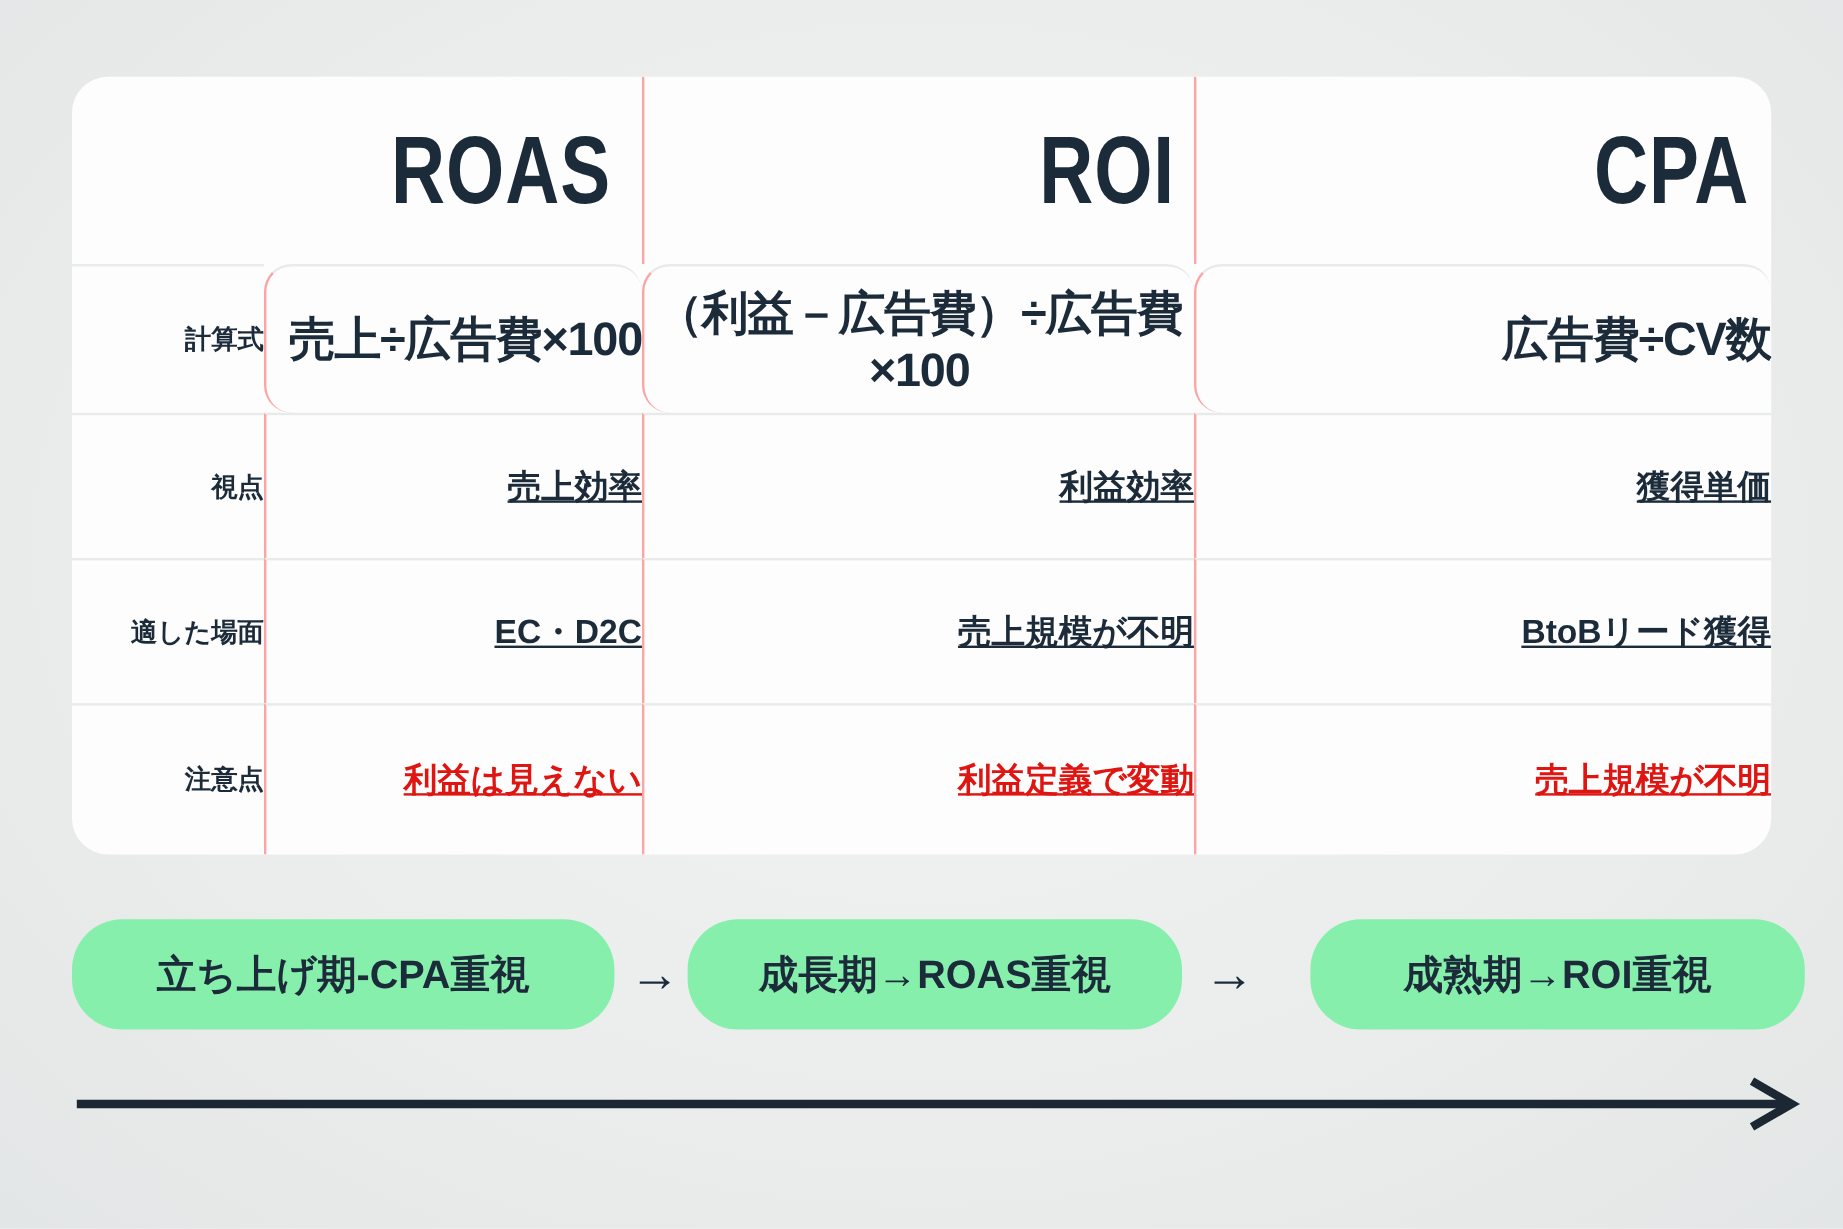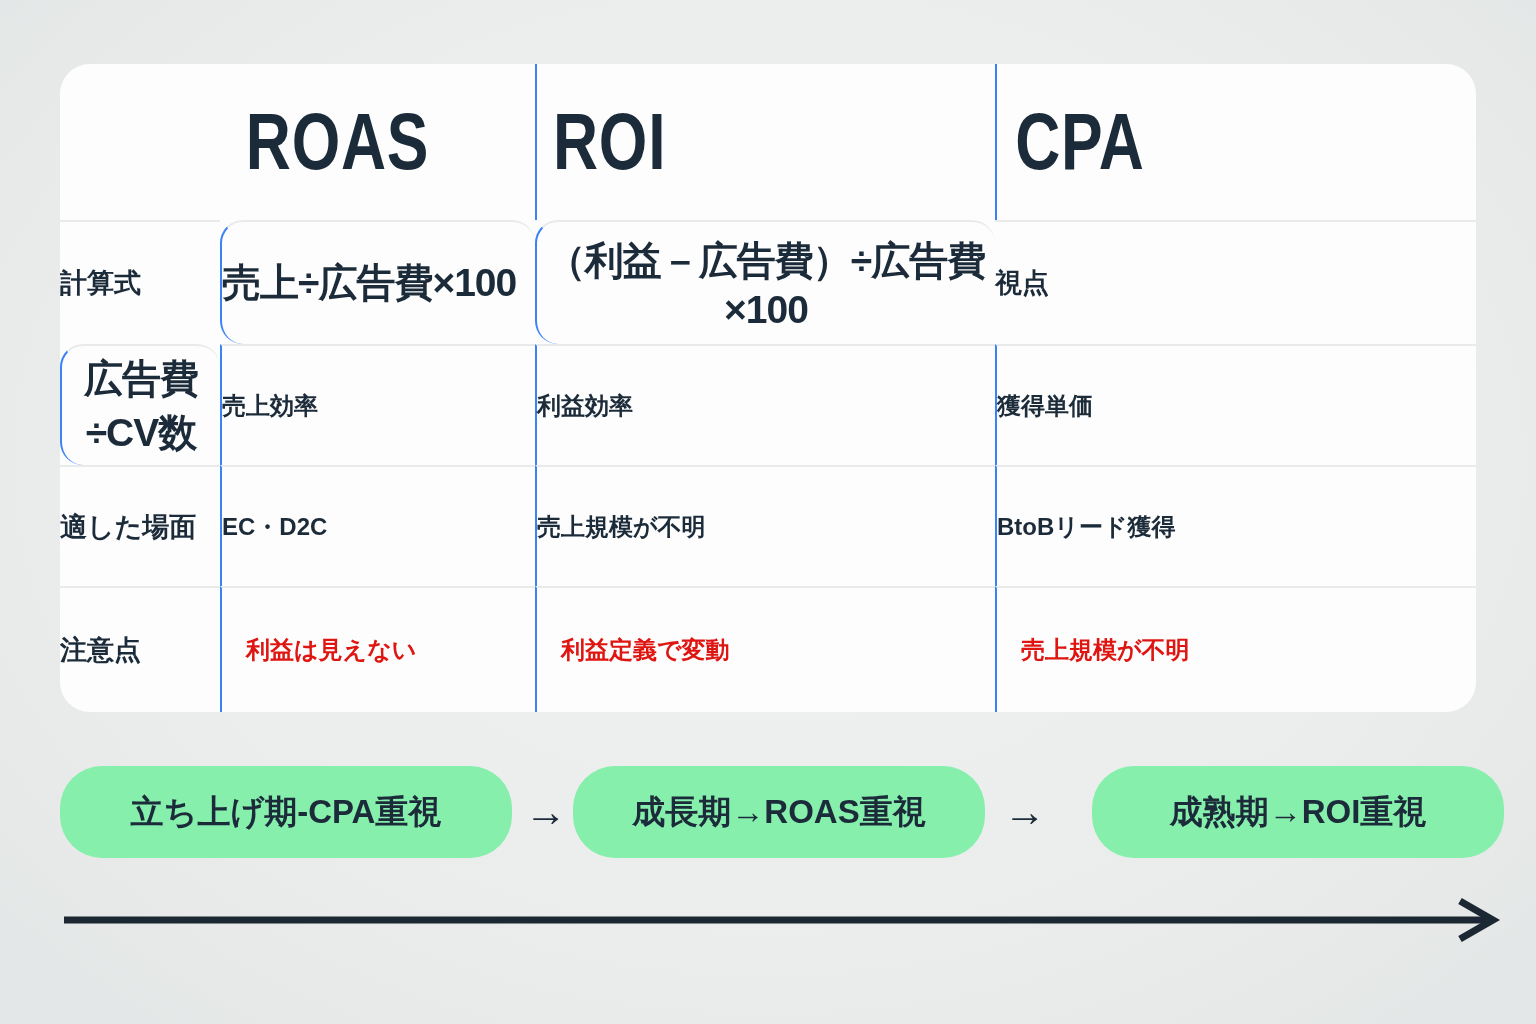--- a/index.html
+++ b/index.html
@@ -19,35 +19,35 @@
     background: #fdfdfd;
     border-radius: 30px;
     display: grid;
     grid-template-columns: 160px 315px 460px 481px;
     grid-template-rows: 156px 124px 121px 121px 126px;
     overflow: hidden;
   }
   .cell {
     display: flex;
     align-items: center;
-    justify-content: flex-start;
+    justify-content: flex-end;
     color: #1c2b39;
     text-align: center;
   }
   .hcell {
     font-weight: 800;
     font-size: 80px;
     letter-spacing: 1px;
   }
   .hcell .squeeze { display: inline-block; transform: scaleX(0.78); }
-  .v-line { border-left: 2px solid #3b82f6; }
+  .v-line { border-left: 2px solid #fca5a5; }
   .h-line { border-top: 2px solid #e9ebeb; }
-  .row-label { font-size: 27px; font-weight: 700; }
+  .row-label { font-size: 22px; font-weight: 700; }
   .formula   { font-size: 39px; font-weight: 700; letter-spacing: -1px; border-radius: 23px; }
-  .value     { font-size: 24px; font-weight: 700; }
+  .value     { font-size: 28px; font-weight: 700; text-decoration: underline; }
   .caution   { color: #de1510; padding-left: 24px; }
 
   
   .pill {
     position: absolute;
     top: 766px; height: 92px;
     background: #86efac;
     border-radius: 42px;
     display: flex;
     align-items: center;
@@ -83,23 +83,23 @@
   <div class="cell hcell v-line">
     <span class="squeeze">ROI</span>
   </div>
   <div class="cell hcell v-line">
     <span class="squeeze">CPA</span>
   </div>
 
   <div class="cell row-label h-line">計算式</div>
   <div class="cell formula h-line v-line">売上÷広告費×100</div>
   <div class="cell formula h-line v-line">（利益－広告費）÷広告費×100</div>
+  <div class="cell formula h-line v-line">広告費÷CV数</div>
+
   <div class="cell row-label h-line">視点</div>
-
-  <div class="cell formula h-line v-line">広告費÷CV数</div>
   <div class="cell value h-line v-line">売上効率</div>
   <div class="cell value h-line v-line">利益効率</div>
   <div class="cell value h-line v-line">獲得単価</div>
 
   <div class="cell row-label h-line">適した場面</div>
   <div class="cell value h-line v-line">EC・D2C</div>
   <div class="cell value h-line v-line">売上規模が不明</div>
   <div class="cell value h-line v-line">BtoBリード獲得</div>
 
   <div class="cell row-label h-line">注意点</div>

